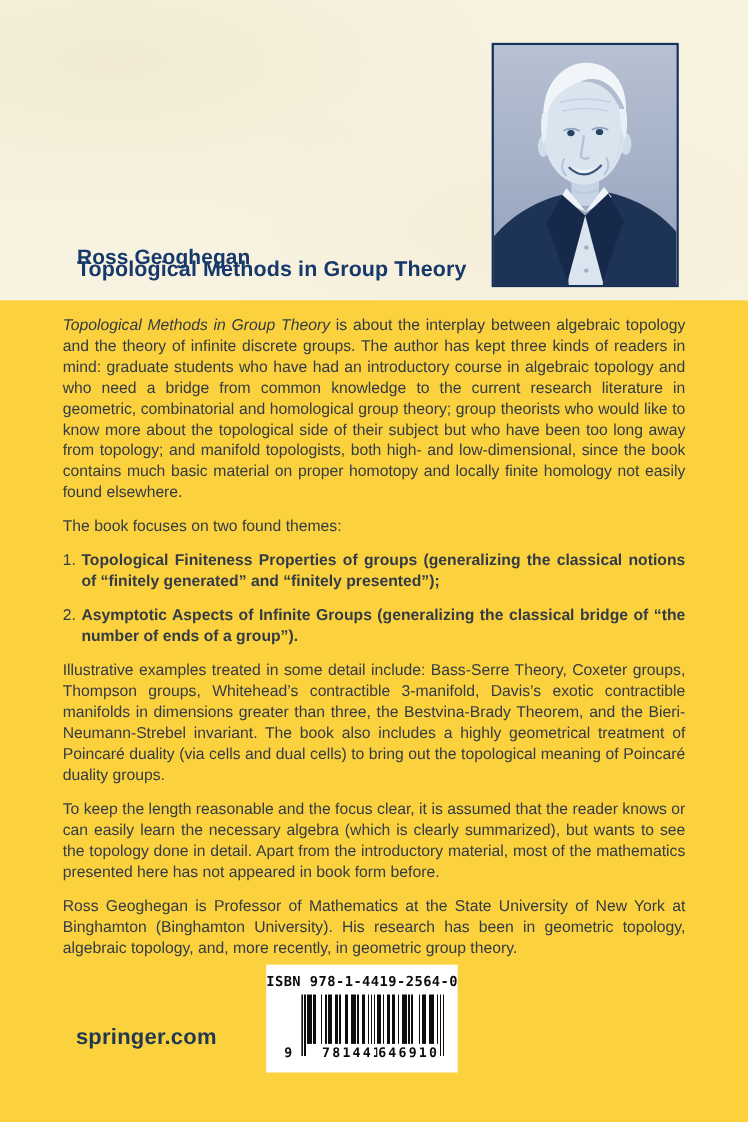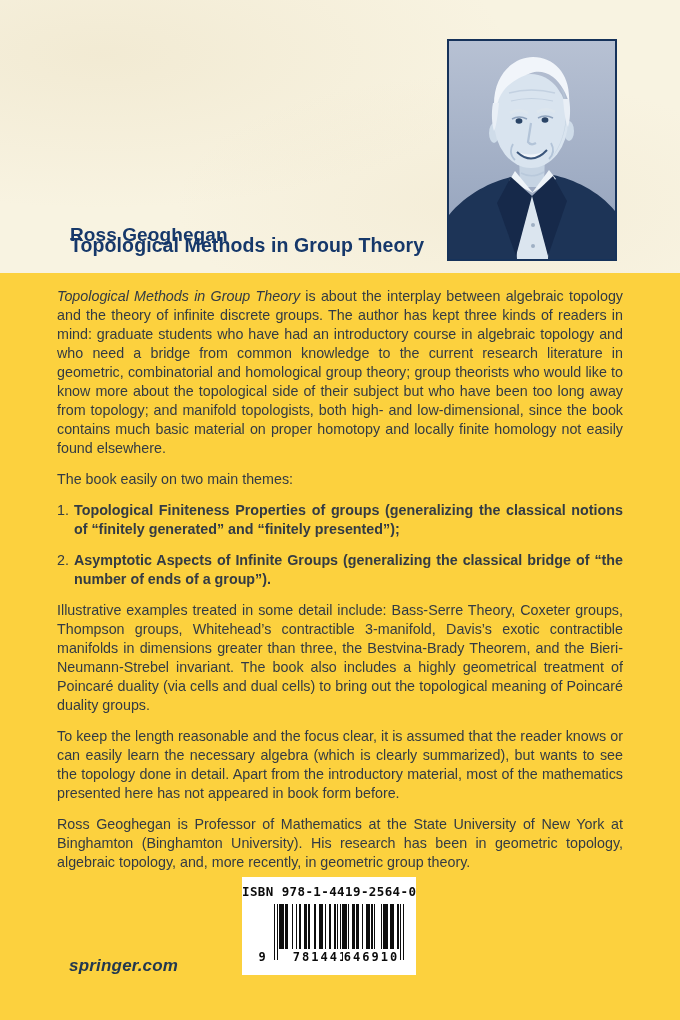--- a/index.html
+++ b/index.html
@@ -54,22 +54,22 @@
   .bc-bars rect{fill:#0d0d0d;}
   .bc-digit{
     position:absolute;top:72px;height:16px;line-height:16px;
     font-family:"DejaVu Sans Mono",monospace;font-weight:bold;font-size:12px;
     color:#0b0b0b;background:#ffffff;text-align:center;white-space:nowrap;
   }
   .bc-d0{left:12px;width:16px;}
   .bc-d1{left:37px;width:57px;letter-spacing:2px;padding-left:13px;}
   .bc-d2{left:101px;width:57px;letter-spacing:2px;}
   .springer-url{
-    position:absolute;left:69px;top:956px;
-    font-size:17px;font-weight:bold;color:var(--site);letter-spacing:.2px;font-style:italic;
+    position:absolute;left:69px;top:932px;
+    font-size:20px;font-weight:bold;color:var(--site);letter-spacing:.2px;
   }
 </style>
 </head>
 <body>
 
 <div class="top-band">
   <div class="author-name">Ross Geoghegan</div>
   <div class="book-title">Topological Methods in Group Theory</div>
   <div class="photo">
     <svg viewBox="0 0 166 218" preserveAspectRatio="none" xmlns="http://www.w3.org/2000/svg">
@@ -125,21 +125,21 @@
       <path d="M69,111 Q83,124 98,109 Q83,117 69,111 Z" fill="#f0f4f9"></path>
       <path d="M68,111 Q83,125 98,109" stroke="#3a557a" stroke-width="2" fill="none"></path>
 
       <path d="M72,132 Q83,138 95,131" stroke="#b9c9db" stroke-width="1.5" fill="none"></path>
     </svg>
   </div>
 </div>
 
 <div class="blurb">
   <p><span class="lead-italic">Topological Methods in Group Theory</span><span> is about the interplay between algebraic topology and the theory of infinite discrete groups. The author has kept three kinds of readers in mind: graduate students who have had an introductory course in algebraic topology and who need a bridge from common knowledge to the current research literature in geometric, combinatorial and homological group theory; group theorists who would like to know more about the topological side of their subject but who have been too long away from topology; and manifold topologists, both high- and low-dimensional, since the book contains much basic material on proper homotopy and locally finite homology not easily found elsewhere.</span></p>
-  <p>The book easily on two main themes:</p>
+  <p>The book focuses on two found themes:</p>
   <div class="theme-item">
     <span class="theme-num">1.</span>
     <span class="theme-text">Topological Finiteness Properties of groups (generalizing the classical notions of “finitely generated” and “finitely presented”);</span>
   </div>
   <div class="theme-item">
     <span class="theme-num">2.</span>
     <span class="theme-text">Asymptotic Aspects of Infinite Groups (generalizing the classical bridge of “the number of ends of a group”).</span>
   </div>
   <p>Illustrative examples treated in some detail include: Bass-Serre Theory, Coxeter groups, Thompson groups, Whitehead’s contractible 3-manifold, Davis’s exotic contractible manifolds in dimensions greater than three, the Bestvina-Brady Theorem, and the Bieri-Neumann-Strebel invariant. The book also includes a highly geometrical treatment of Poincaré duality (via cells and dual cells) to bring out the topological meaning of Poincaré duality groups.</p>
   <p>To keep the length reasonable and the focus clear, it is assumed that the reader knows or can easily learn the necessary algebra (which is clearly summarized), but wants to see the topology done in detail. Apart from the introductory material, most of the mathematics presented here has not appeared in book form before.</p>

